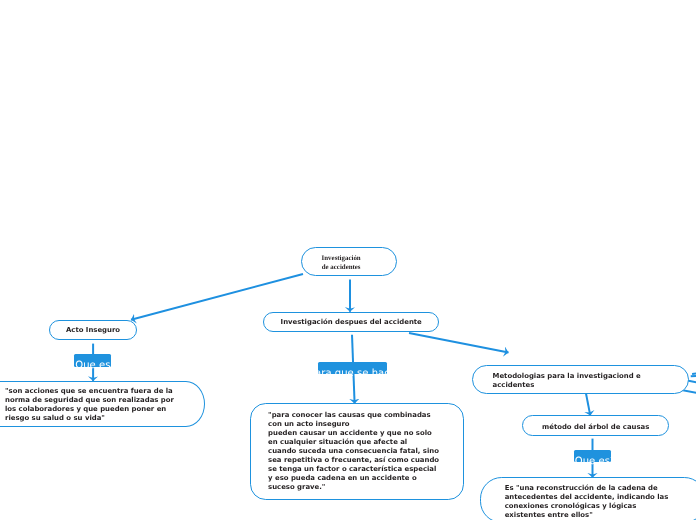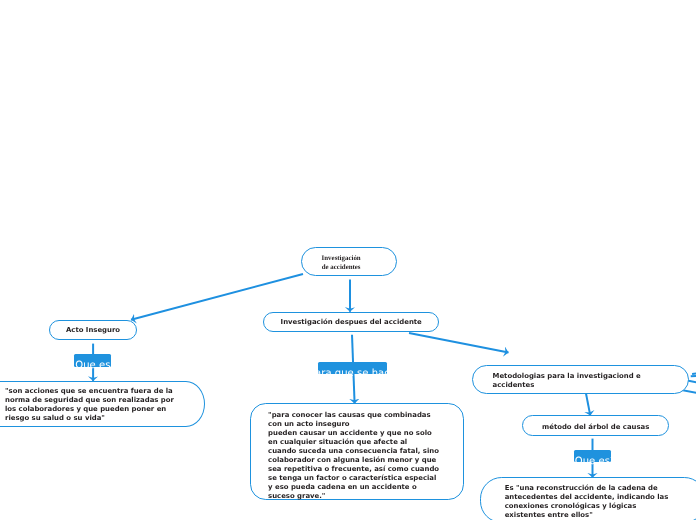--- a/index.html
+++ b/index.html
@@ -104,21 +104,20 @@
     </div>
   </div>
 
   <div class="node" id="n-despuesans">
     <div class="txt lft">
       <div>"para conocer las causas que combinadas</div>
       <div>con un acto inseguro</div>
       <div>pueden causar un accidente y que no solo</div>
       <div>en cualquier situación que afecte al</div>
       <div>cuando suceda una consecuencia fatal, sino</div>
-      <div>colaborador con alguna lesión menor y que</div>
       <div>sea repetitiva o frecuente, así como cuando</div>
       <div>se tenga un factor o característica especial</div>
       <div>y eso pueda cadena en un accidente o</div>
       <div>suceso grave."</div>
     </div>
   </div>
 
   <div class="node" id="n-arbolans">
     <div class="txt lft">
       <div>Es "una reconstrucción de la cadena de</div>

